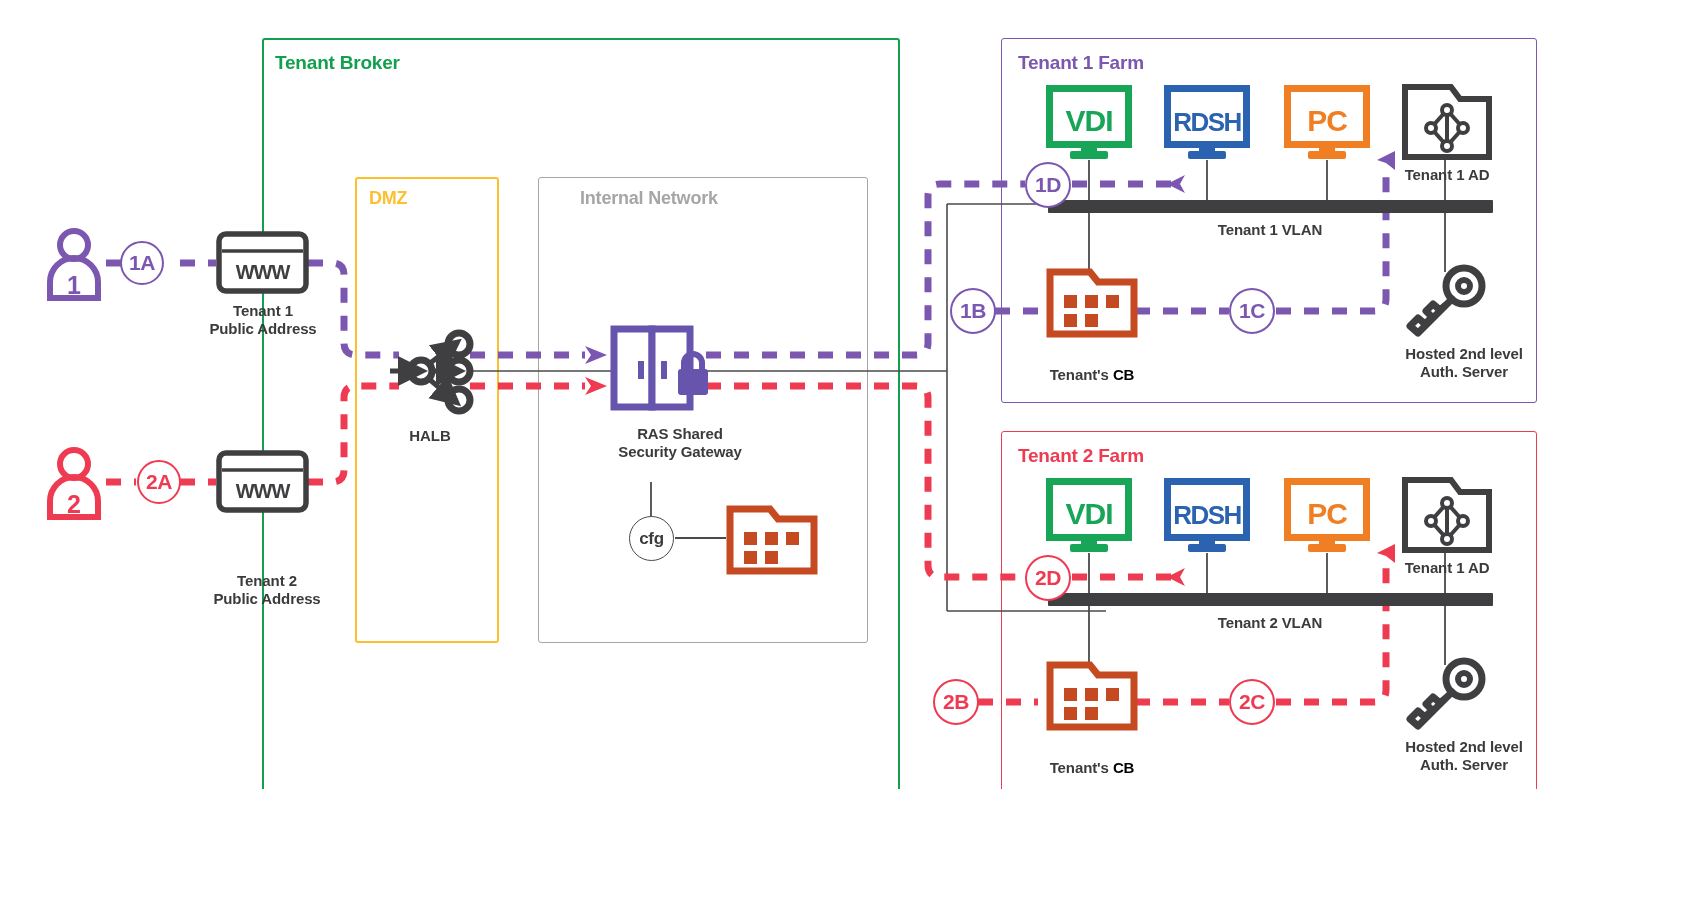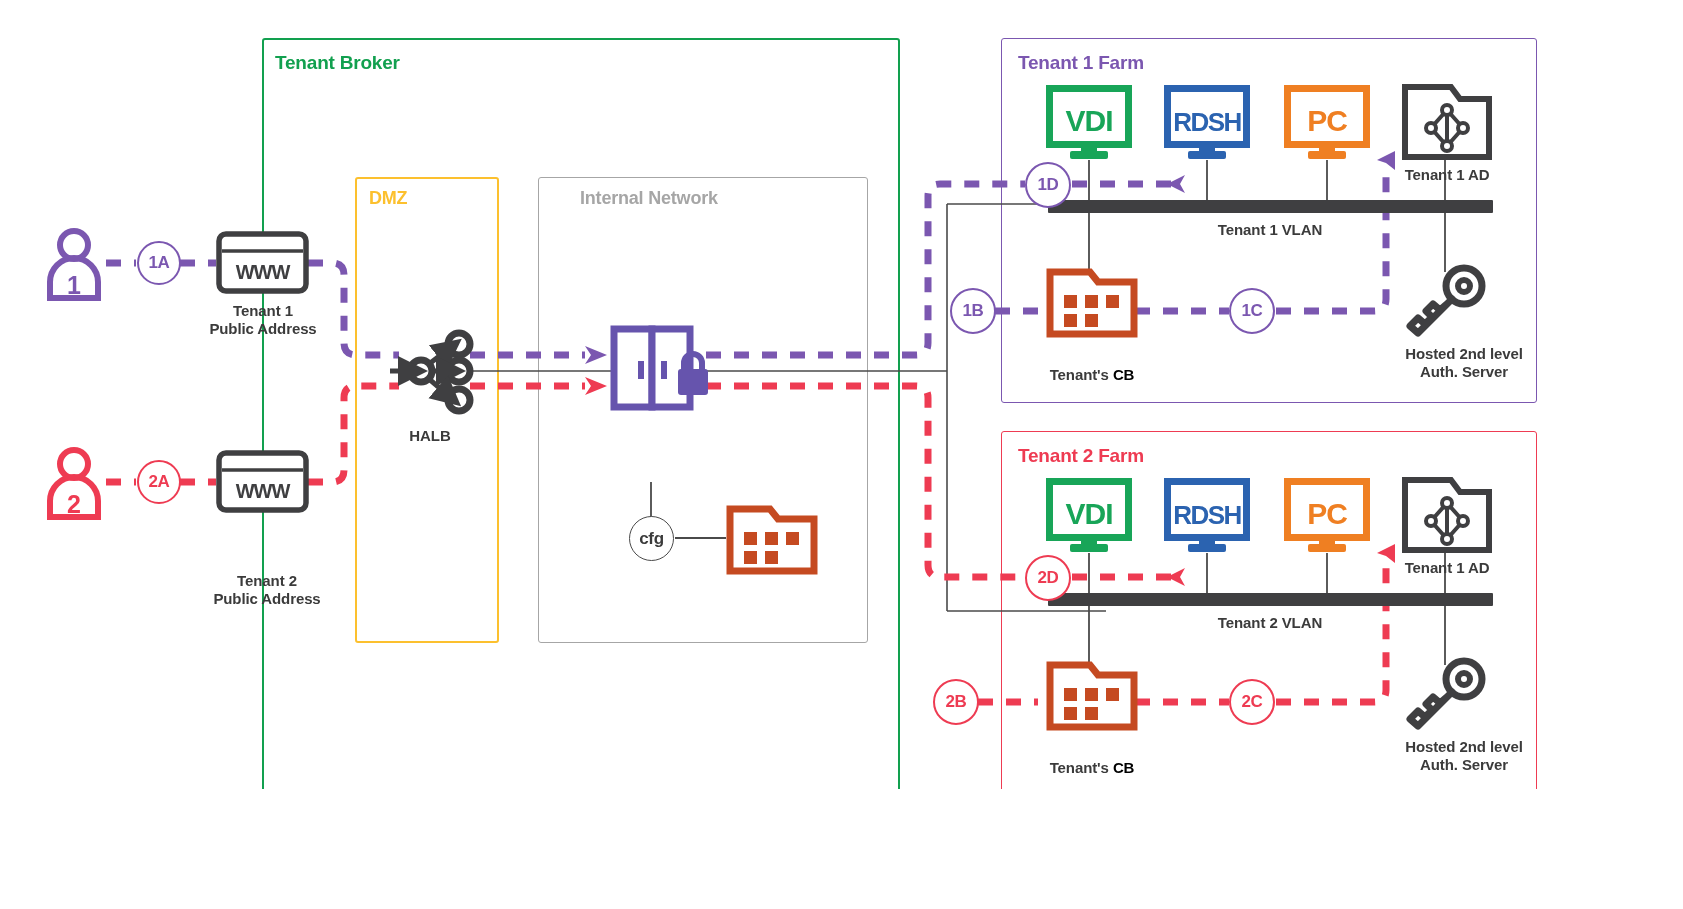--- a/index.html
+++ b/index.html
@@ -45,21 +45,21 @@
   }
   svg { display: block; overflow: visible; }
   .step-badge {
     position: absolute;
     border-radius: 50%;
     background: #ffffff;
     display: flex;
     align-items: center;
     justify-content: center;
     font-weight: bold;
-    font-size: 17px;
+    font-size: 21px;
     letter-spacing: -0.3px;
   }
   .mono-title { font-size: 15px; }
 </style>
 </head>
 <body>
 
 <div id="stage">
 
   <div class="box" style="left:262px; top:38px; width:638px; height:762px; border-color:#12a04f;"></div>
@@ -184,21 +184,21 @@
   <div class="vlan-bar" style="left:1048px; top:593px; width:445px; height:13px;"></div>
   <div class="lbl" style="left:1140px; top:614px; width:260px; font-size:15px;">Tenant 2 VLAN</div>
 
   <div class="abs" style="left:42px; top:228px;">
     <svg width="66" height="72" viewBox="0 0 66 72">
       <circle cx="32" cy="17" r="14" fill="none" stroke="#7b57b0" stroke-width="6"></circle>
       <path d="M8,70 L8,54 A24,24 0 0 1 56,54 L56,70 Z" fill="none" stroke="#7b57b0" stroke-width="6"></path>
       <text x="32" y="66" font-family="Liberation Sans, sans-serif" font-size="25" font-weight="bold" fill="#7b57b0" text-anchor="middle">1</text>
     </svg>
   </div>
-  <div class="step-badge" style="left:137px; top:241px; width:44px; height:44px; border:2.6px solid #7b57b0; color:#7b57b0;text-align:center;">1A</div>
+  <div class="step-badge" style="left:120px; top:241px; width:44px; height:44px; border:2.6px solid #7b57b0; color:#7b57b0;text-align:center;">1A</div>
 
   <div class="abs" style="left:216px; top:231px;">
     <svg width="93" height="63" viewBox="0 0 93 63">
       <rect x="3" y="3" width="87" height="57" rx="7" fill="#fff" stroke="#3f3f41" stroke-width="5.5"></rect>
       <path d="M6,20 L87,20" stroke="#3f3f41" stroke-width="3.5"></path>
       <text x="46.5" y="48" font-family="Liberation Sans, sans-serif" font-size="20" font-weight="bold" fill="#3f3f41" text-anchor="middle" letter-spacing="-1">WWW</text>
     </svg>
   </div>
   <div class="lbl" style="left:182px; top:302px; width:162px; font-size:15px;">Tenant 1
 Public Address</div>
@@ -227,20 +227,22 @@
   <div class="abs" style="left:610px; top:325px;">
     <svg width="98" height="90" viewBox="0 0 98 90">
       <rect x="4" y="4" width="38" height="78" fill="#fff" stroke="#6654ad" stroke-width="7"></rect>
       <rect x="42" y="4" width="38" height="78" fill="#fff" stroke="#6654ad" stroke-width="7"></rect>
       <rect x="28" y="36" width="6" height="18" fill="#6654ad"></rect>
       <rect x="51" y="36" width="6" height="18" fill="#6654ad"></rect>
       <path d="M74,46 L74,38 A9,9 0 0 1 92,38 L92,46" fill="none" stroke="#6654ad" stroke-width="6"></path>
       <rect x="68" y="44" width="30" height="26" rx="3" fill="#6654ad"></rect>
     </svg>
   </div>
+  <div class="lbl" style="left:570px; top:425px; width:220px; font-size:15px;">RAS Shared
+Security Gateway</div>
 
   <div class="step-badge" style="left:629px; top:516px; width:45px; height:45px; border:1.8px solid #4a4a4a; color:#3b3b3b; font-size:17px;">cfg</div>
 
   <div class="abs" style="left:726px; top:505px;">
     <svg width="92" height="70" viewBox="0 0 92 70">
       <path d="M4,66 L4,4 L44,4 L52,14 L88,14 L88,66 Z" fill="#fff" stroke="#c54a21" stroke-width="7"></path>
       <rect x="18" y="27" width="13" height="13" fill="#c54a21"></rect>
       <rect x="39" y="27" width="13" height="13" fill="#c54a21"></rect>
       <rect x="60" y="27" width="13" height="13" fill="#c54a21"></rect>
       <rect x="18" y="46" width="13" height="13" fill="#c54a21"></rect>

